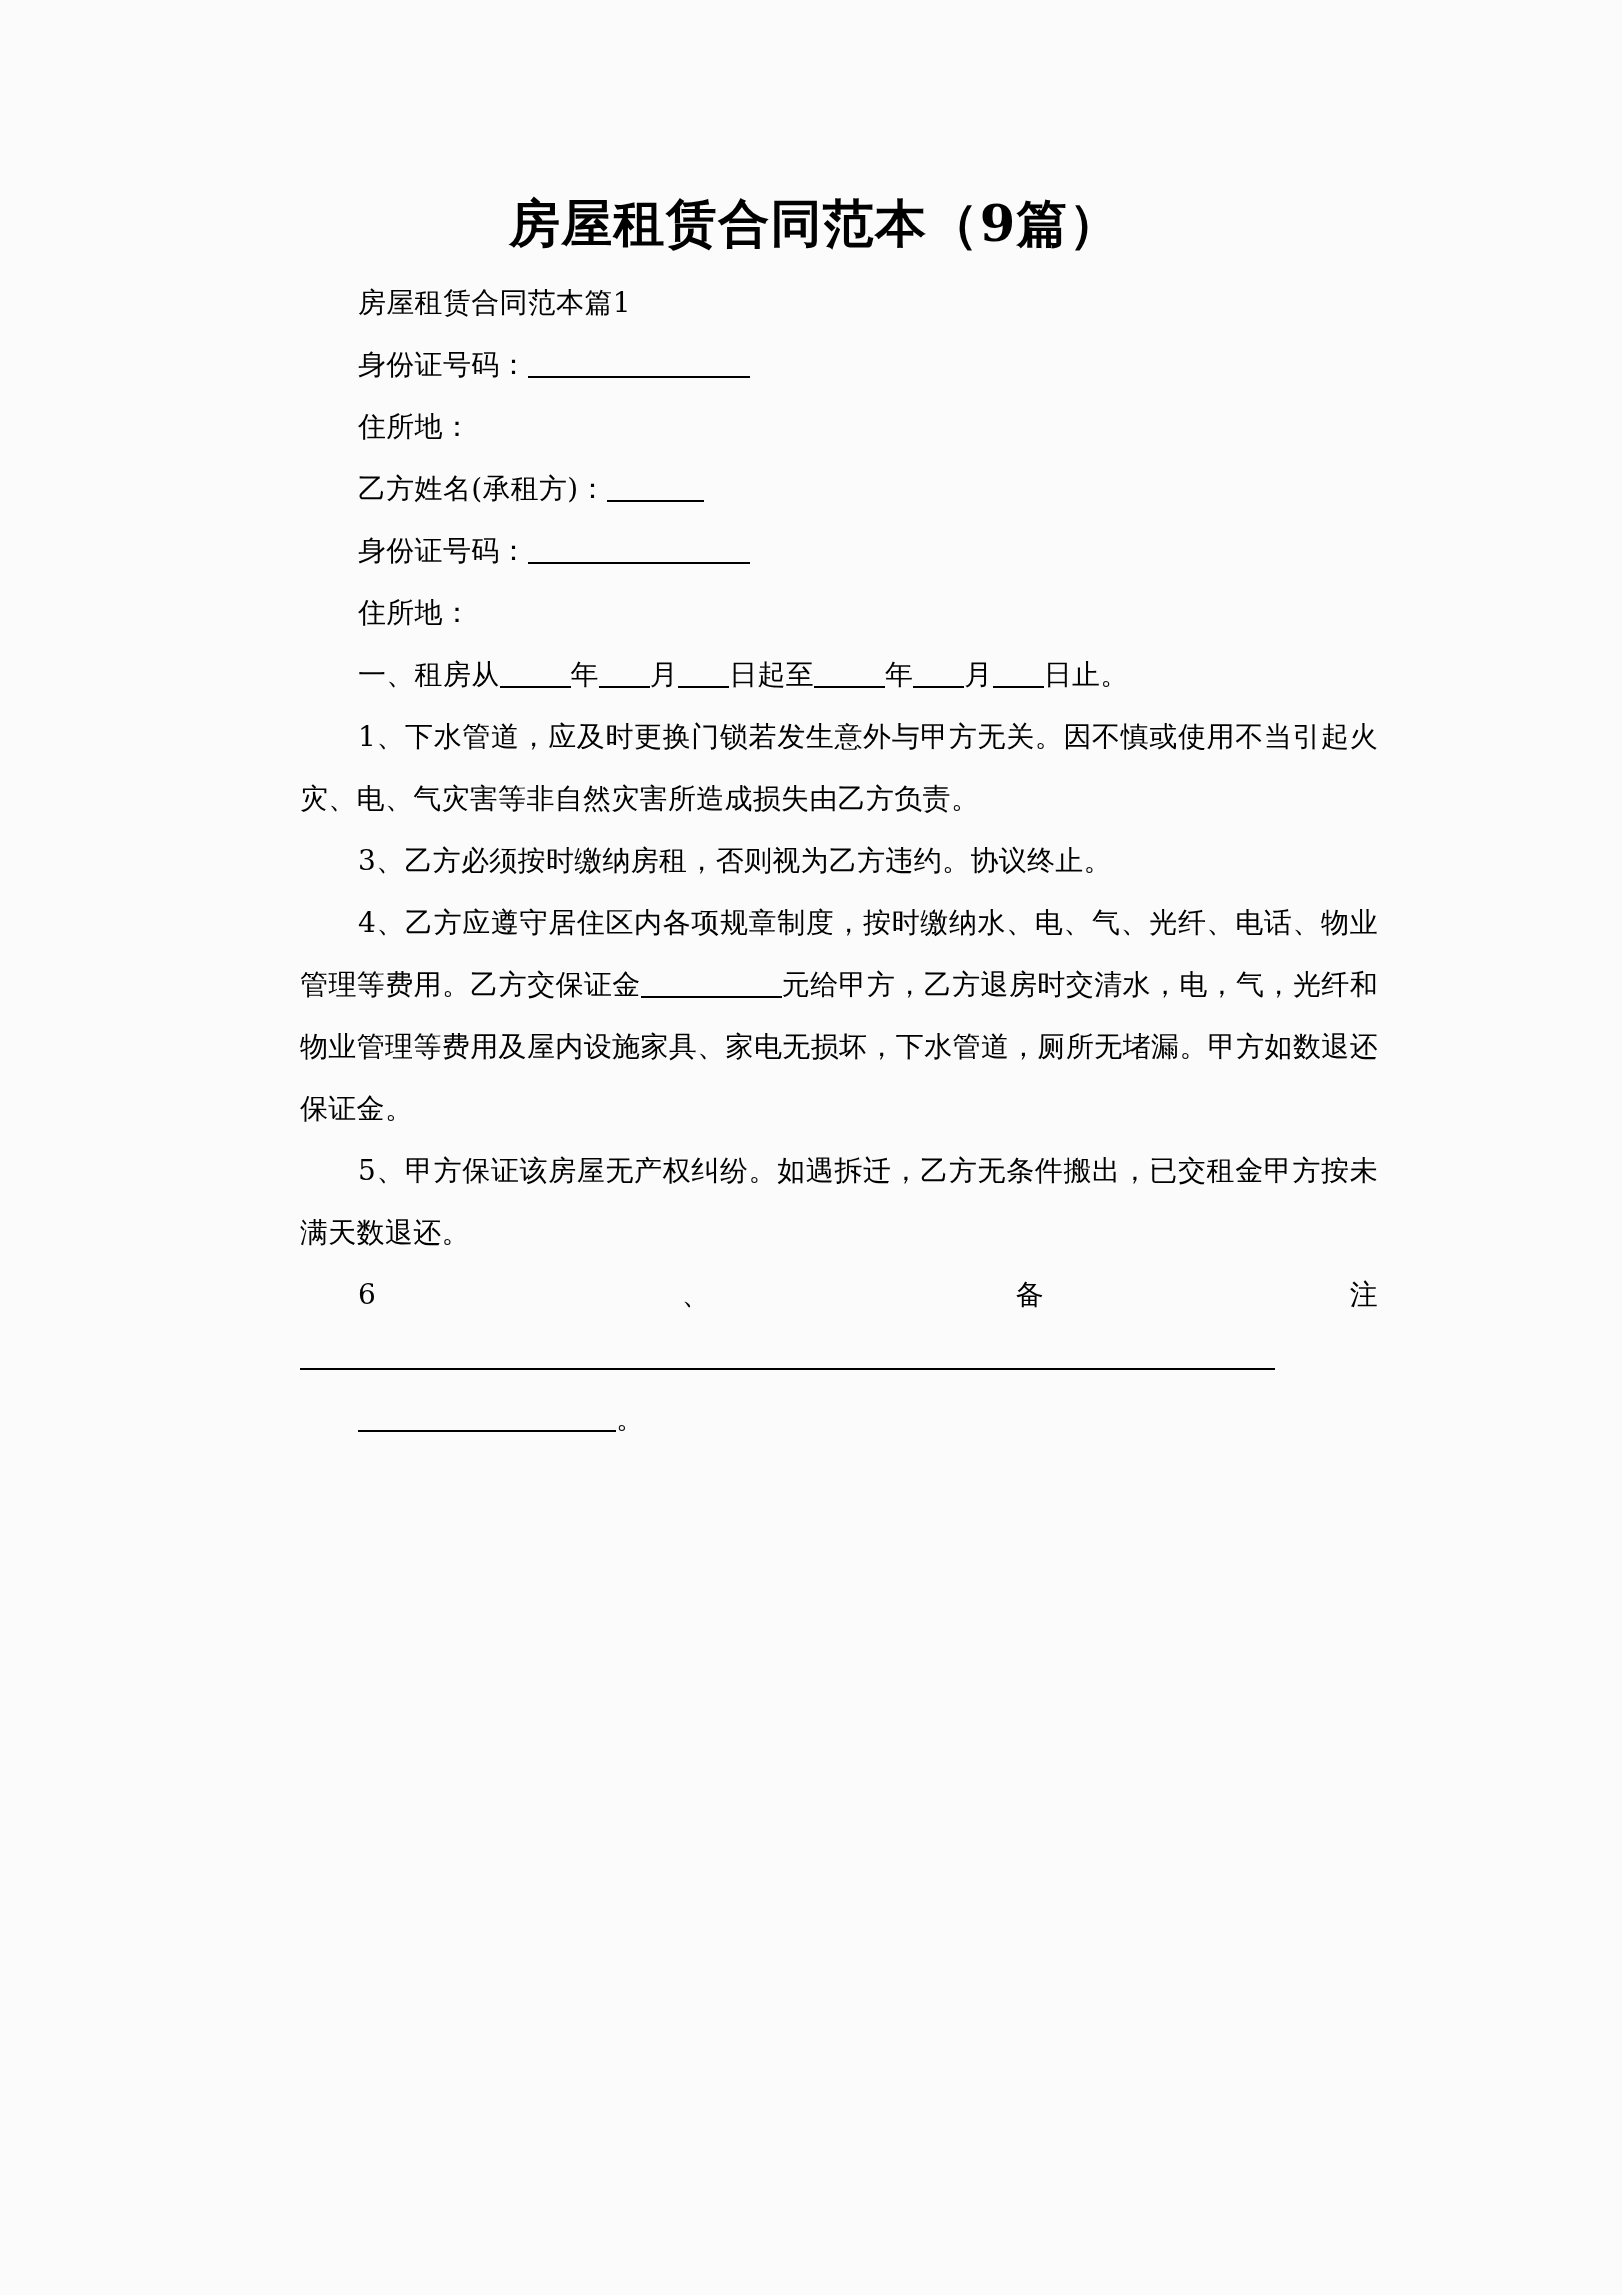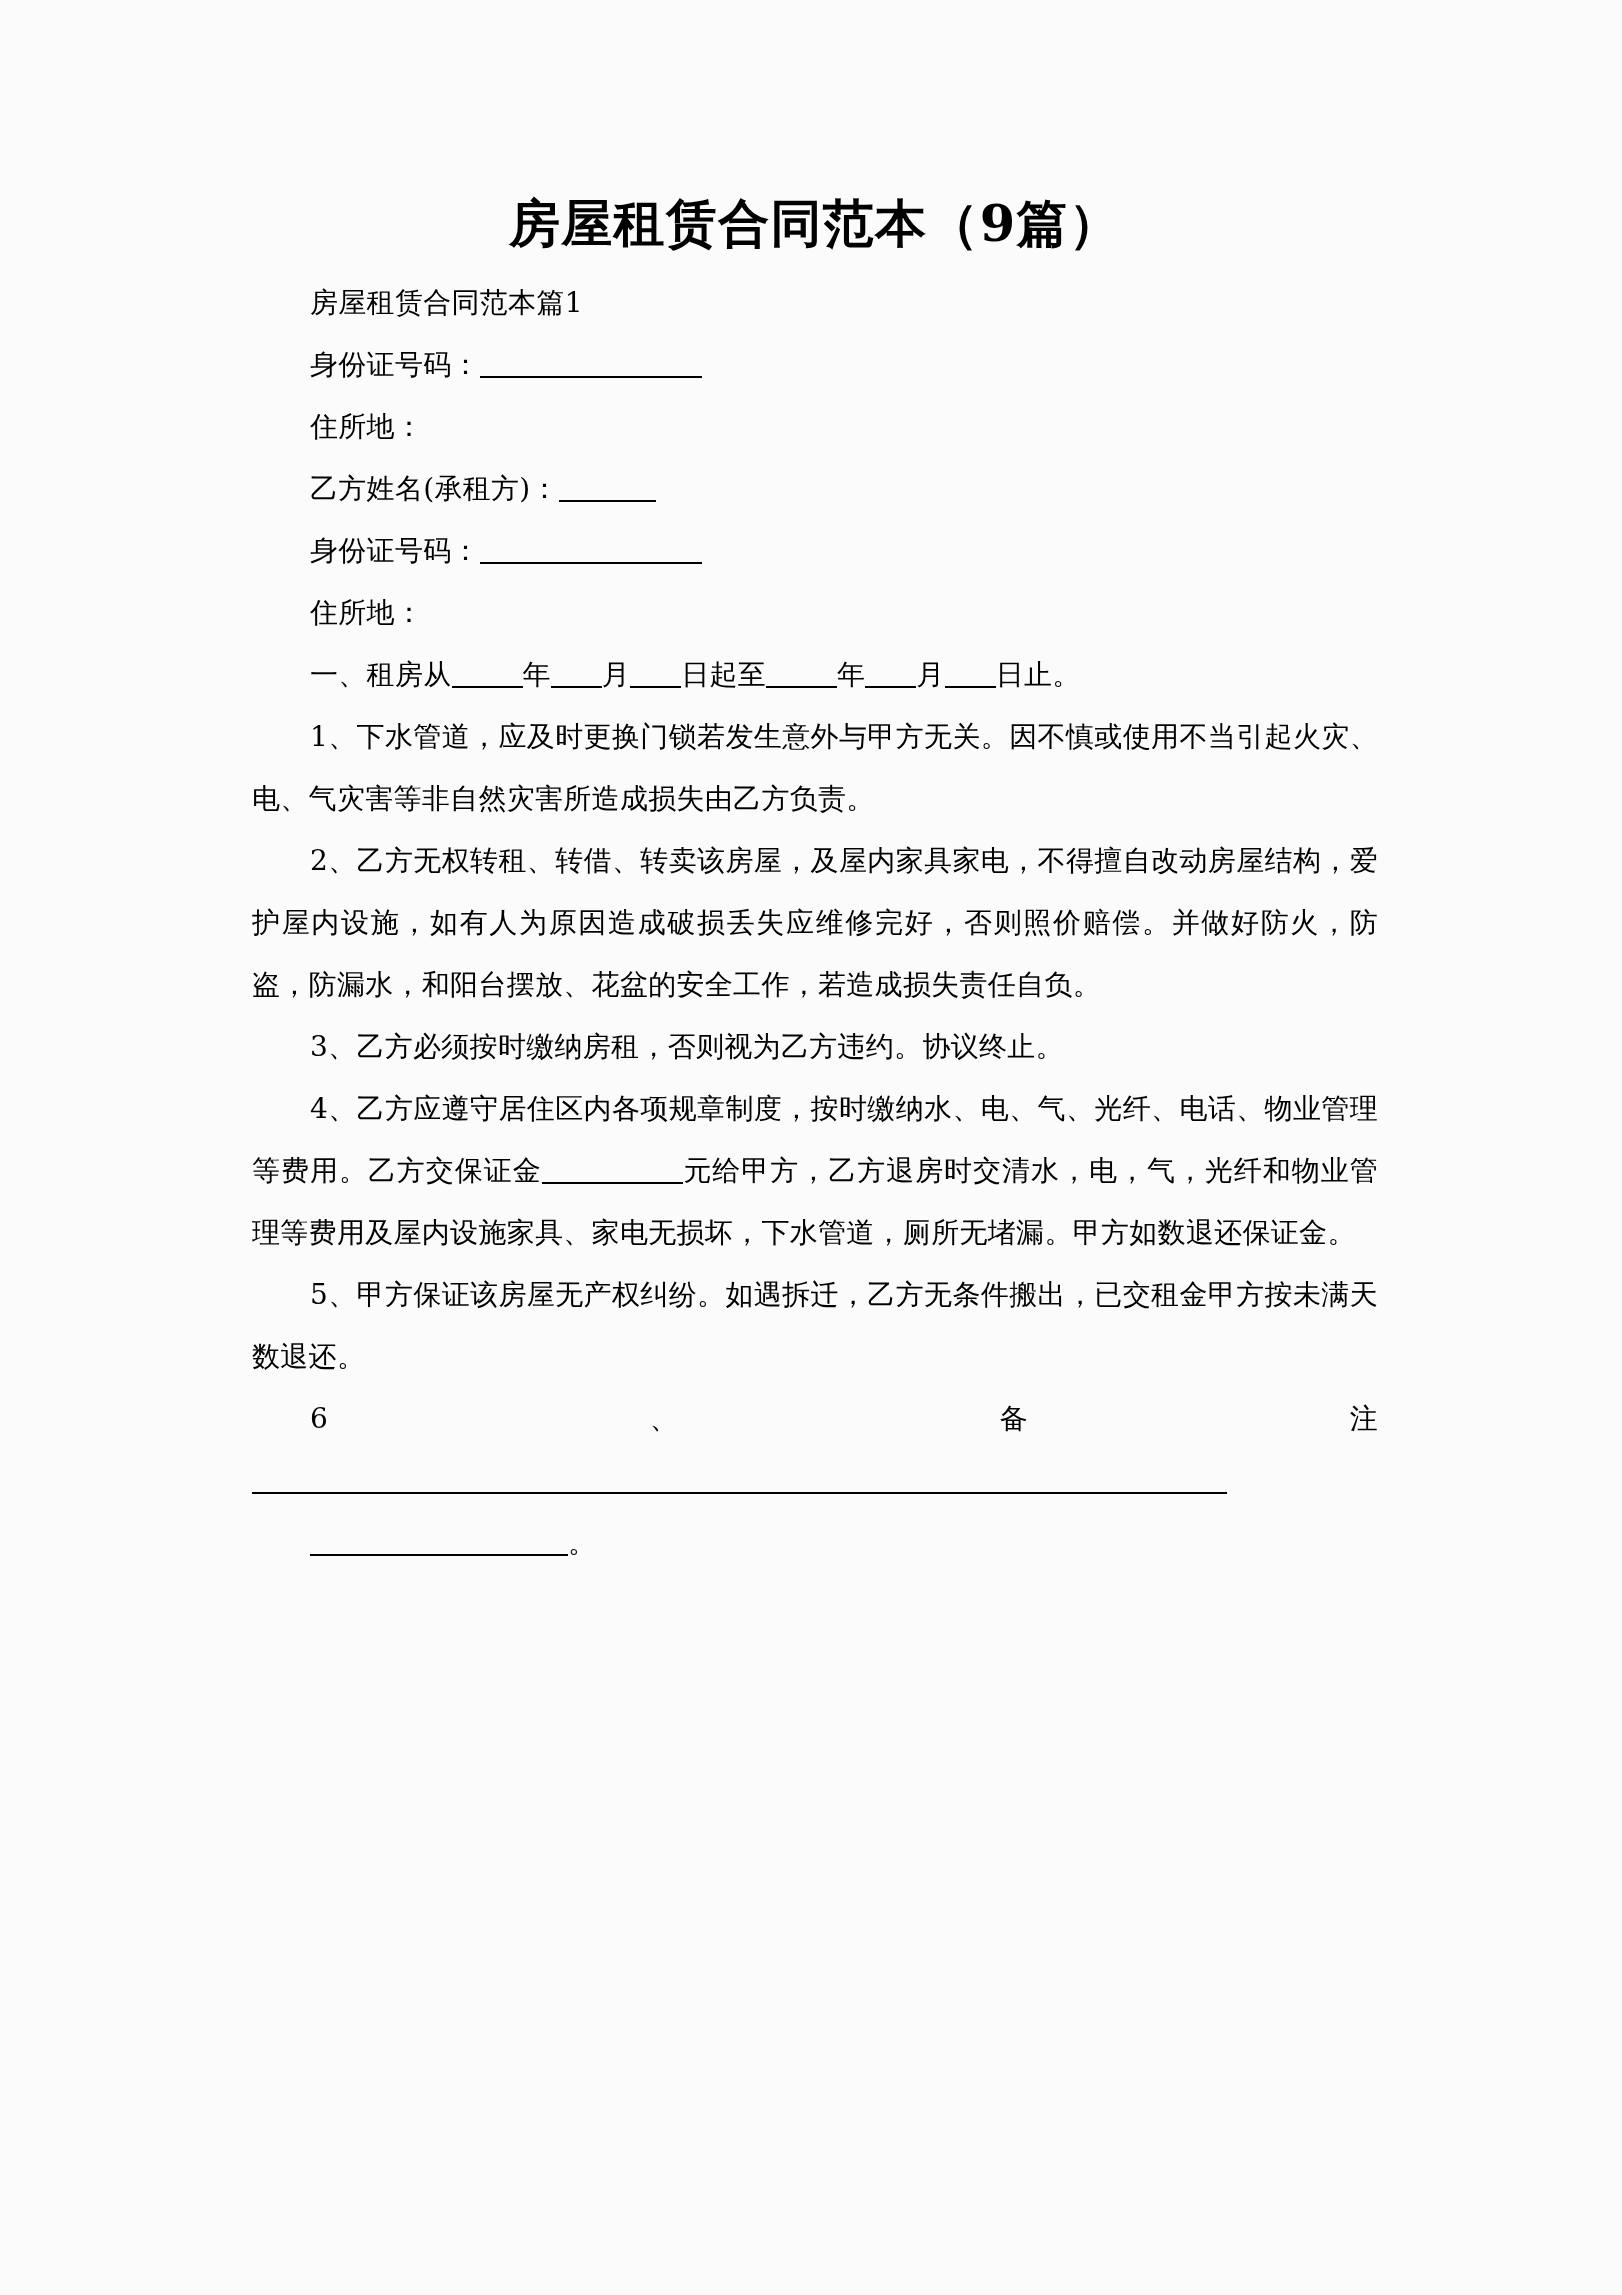--- a/index.html
+++ b/index.html
@@ -51,20 +51,21 @@
     margin: 0;
     text-align: justify;
     text-justify: inter-ideograph;
     letter-spacing: 0.3px;
     white-space: pre-wrap;
     word-break: break-all;
   }
 
   .para.indent {
     text-indent: 58px;
+    margin-left: 48px;
   }
 
   .blk {
     margin-top: 19.6px;
   }
 
   
   .u {
     display: inline-block;
     border-bottom: 2px solid #000;
@@ -102,21 +103,20 @@
 
     <p class="para indent"><span>住所地：</span></p>
 
 
     <p class="para indent"><span>一、</span><span>租房从</span><span class="u u-md"></span><span>年</span><span class="u u-sm"></span><span>月</span><span class="u u-sm"></span><span>日起至</span><span class="u u-md"></span><span>年</span><span class="u u-sm"></span><span>月</span><span class="u u-sm"></span><span>日止。</span></p>
 
 
 
     <p class="para indent"><span>1、</span><span>下水管道，应及时更换门锁若发生意外与甲方无关。因不慎或使用不当引起火灾、电、气灾害等非自然灾害所造成损失由乙方负责。</span></p>
 
-    <p class="para indent"><span>2、</span><span>乙方无权转租、转借、转卖该房屋，及屋内家具家电，不得擅自改动房屋结构，爱护屋内设施，如有人为原因造成破损丢失应维修完好，否则照价赔偿。并做好防火，防盗，防漏水，和阳台摆放、花盆的安全工作，若造成损失责任自负。</span></p>
 
     <p class="para indent"><span>3、</span><span>乙方必须按时缴纳房租，否则视为乙方违约。协议终止。</span></p>
 
     <p class="para indent"><span>4、</span><span>乙方应遵守居住区内各项规章制度，按时缴纳水、电、气、光纤、电话、物业管理等费用。乙方交保证金</span><span class="u u-dep"></span><span>元给甲方，乙方退房时交清水，电，气，光纤和物业管理等费用及屋内设施家具、家电无损坏，下水管道，厕所无堵漏。甲方如数退还保证金。</span></p>
 
     <p class="para indent"><span>5、</span><span>甲方保证该房屋无产权纠纷。如遇拆迁，乙方无条件搬出，已交租金甲方按未满天数退还。</span></p>
 
     <p class="para indent"><span>6、</span><span>备注</span><span class="u u-note"></span></p>
 
     <p class="para indent"><span class="u u-note2"></span><span>。</span></p>

